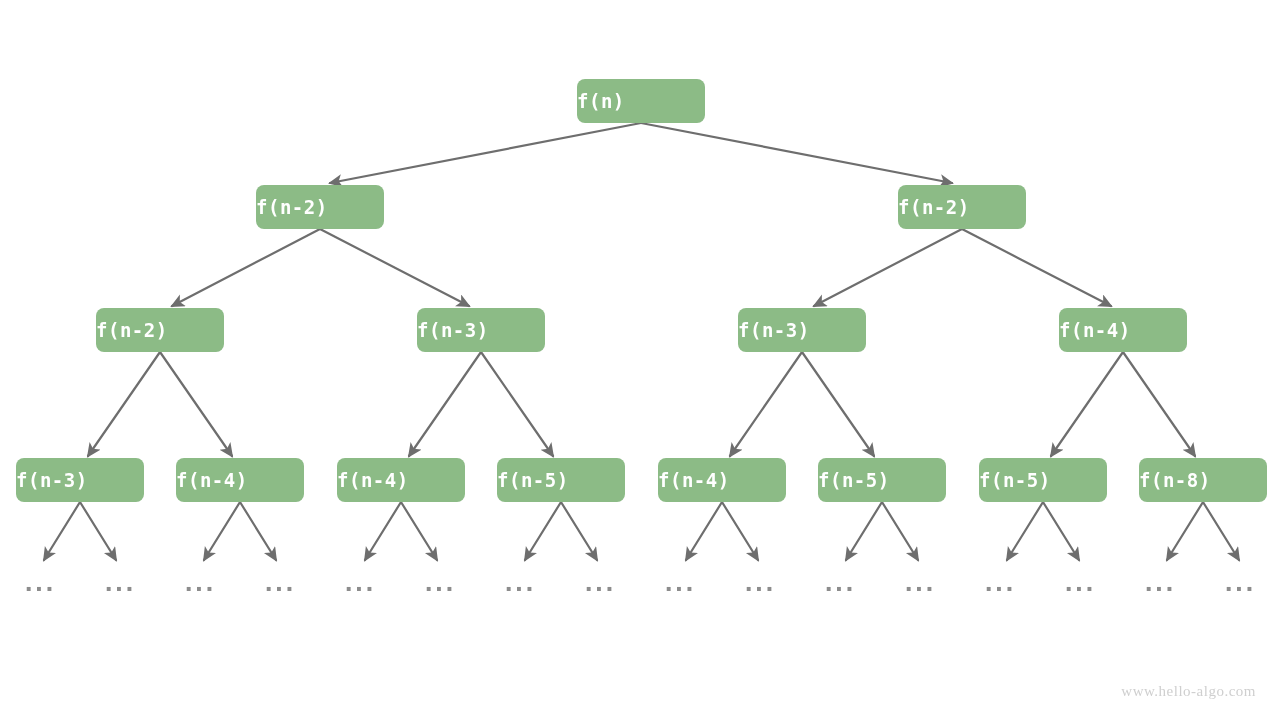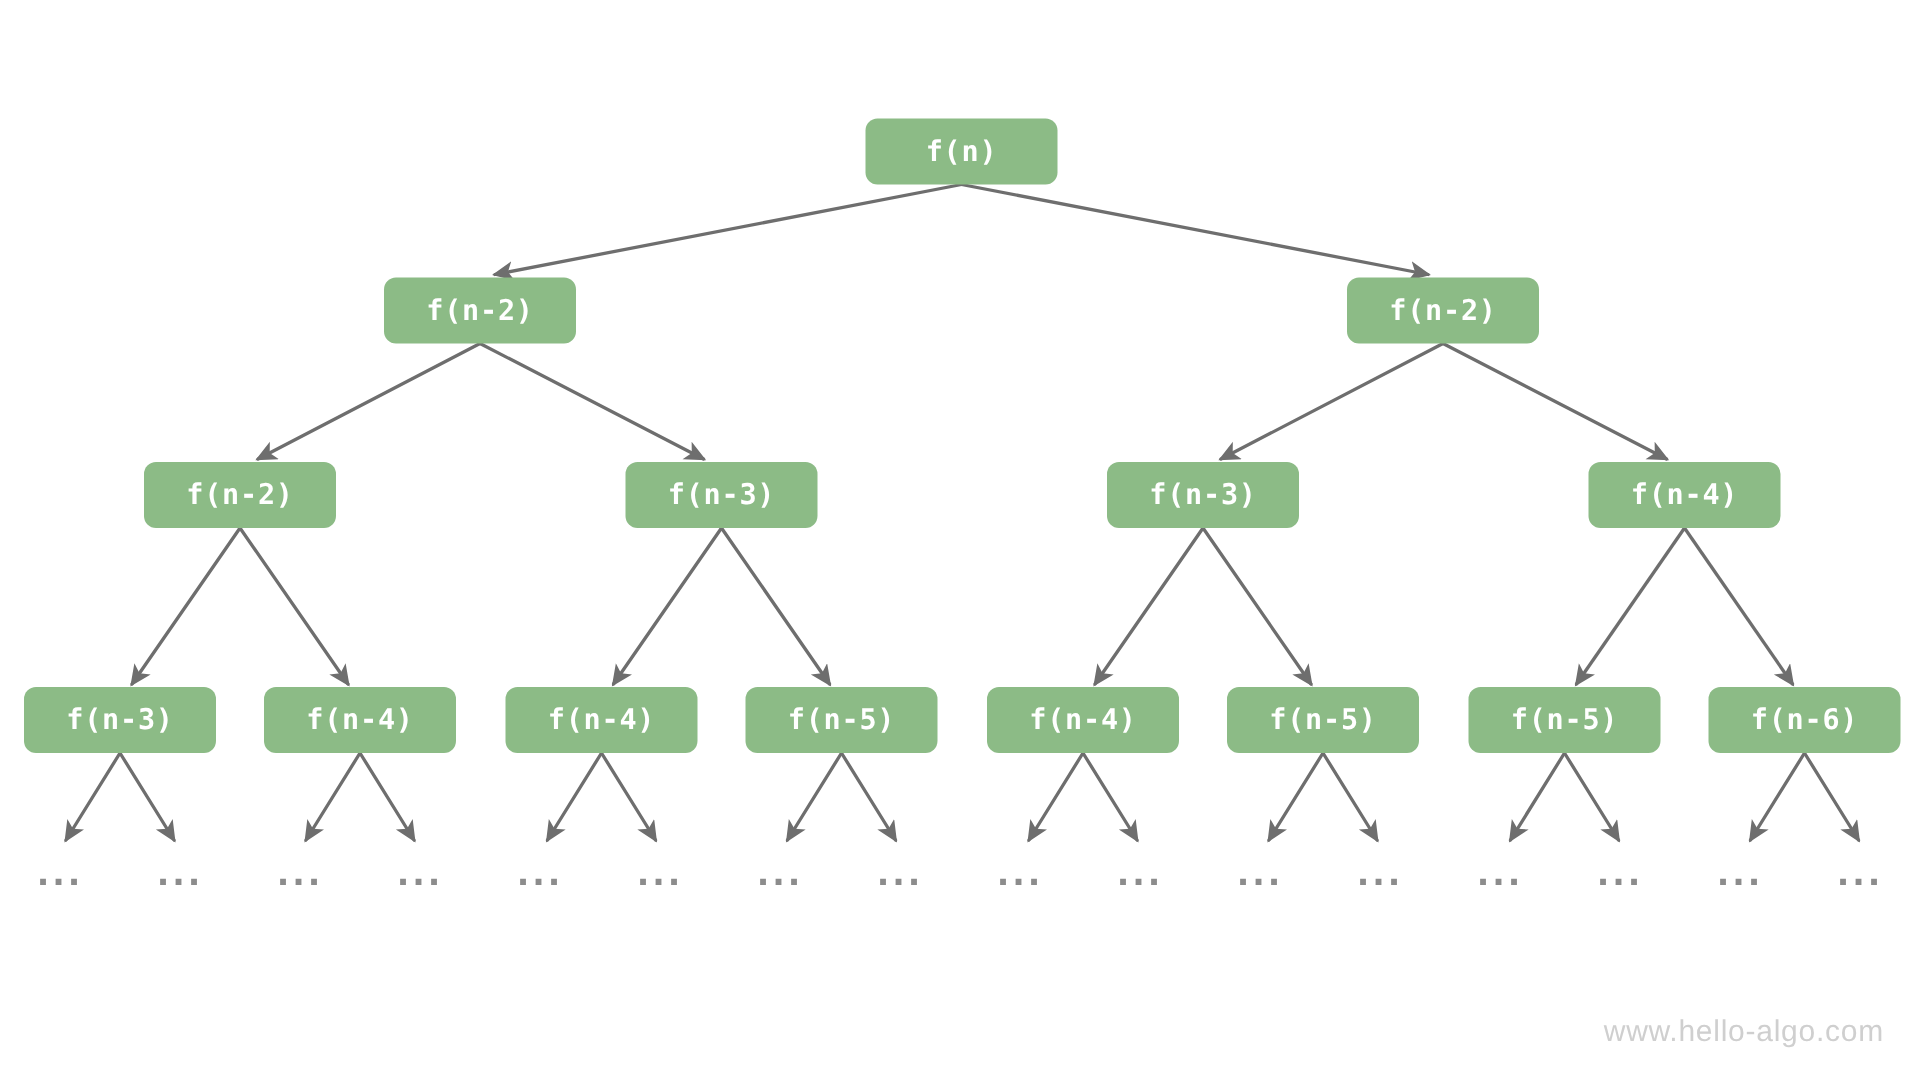--- a/index.html
+++ b/index.html
@@ -28,21 +28,20 @@
     pointer-events: none;
   }
   .node {
     position: absolute;
     box-sizing: border-box;
     background: #8cbb86;
     border-radius: 8px;
     color: #ffffff;
     display: flex;
     align-items: center;
-    justify-content: center;
     font-family: "DejaVu Sans Mono", "Liberation Mono", monospace;
     font-size: 19px;
     font-weight: 700;
     letter-spacing: 0.5px;
     white-space: nowrap;
     z-index: 2;
   }
   .ellipsis {
     position: absolute;
     color: #8c8c8c;
@@ -53,22 +52,22 @@
     letter-spacing: 2px;
     transform: translate(-50%, -50%);
     z-index: 2;
     white-space: nowrap;
   }
   #watermark {
     position: absolute;
     right: 24px;
     bottom: 20px;
     color: #cfcfcf;
-    font-family: Liberation Sans, sans-serif;
-    font-size: 20px;
+    font-family: Liberation Serif, serif;
+    font-size: 15px;
     letter-spacing: 0.5px;
     white-space: nowrap;
   }
 </style>
 </head>
 <body>
 
 <div id="canvas">
 
   <svg id="edges" viewBox="0 0 1280 720">
@@ -148,21 +147,21 @@
       <div class="node" style="left: 658px; top: 458px; width: 128px; height: 44px; background: rgb(140, 187, 134); color: rgb(255, 255, 255);">
         <span>f(n-4)</span>
       </div>
       <div class="node" style="left: 818px; top: 458px; width: 128px; height: 44px; background: rgb(140, 187, 134); color: rgb(255, 255, 255);">
         <span>f(n-5)</span>
       </div>
       <div class="node" style="left: 979px; top: 458px; width: 128px; height: 44px; background: rgb(140, 187, 134); color: rgb(255, 255, 255);">
         <span>f(n-5)</span>
       </div>
       <div class="node" style="left: 1139px; top: 458px; width: 128px; height: 44px; background: rgb(140, 187, 134); color: rgb(255, 255, 255);">
-        <span>f(n-6)</span>
+        <span>f(n-8)</span>
       </div>
     </div>
   <div id="ellipsis-layer">
       <div class="ellipsis" style="left: 40px; top: 584px; color: rgb(140, 140, 140);">...</div>
       <div class="ellipsis" style="left: 120px; top: 584px; color: rgb(140, 140, 140);">...</div>
       <div class="ellipsis" style="left: 200px; top: 584px; color: rgb(140, 140, 140);">...</div>
       <div class="ellipsis" style="left: 280px; top: 584px; color: rgb(140, 140, 140);">...</div>
       <div class="ellipsis" style="left: 360px; top: 584px; color: rgb(140, 140, 140);">...</div>
       <div class="ellipsis" style="left: 440px; top: 584px; color: rgb(140, 140, 140);">...</div>
       <div class="ellipsis" style="left: 520px; top: 584px; color: rgb(140, 140, 140);">...</div>

